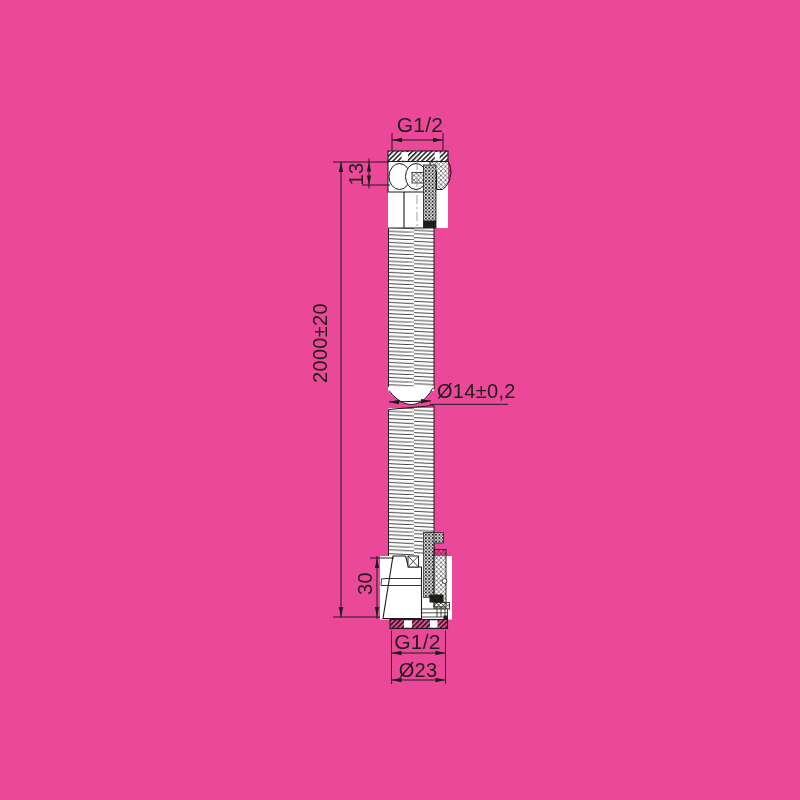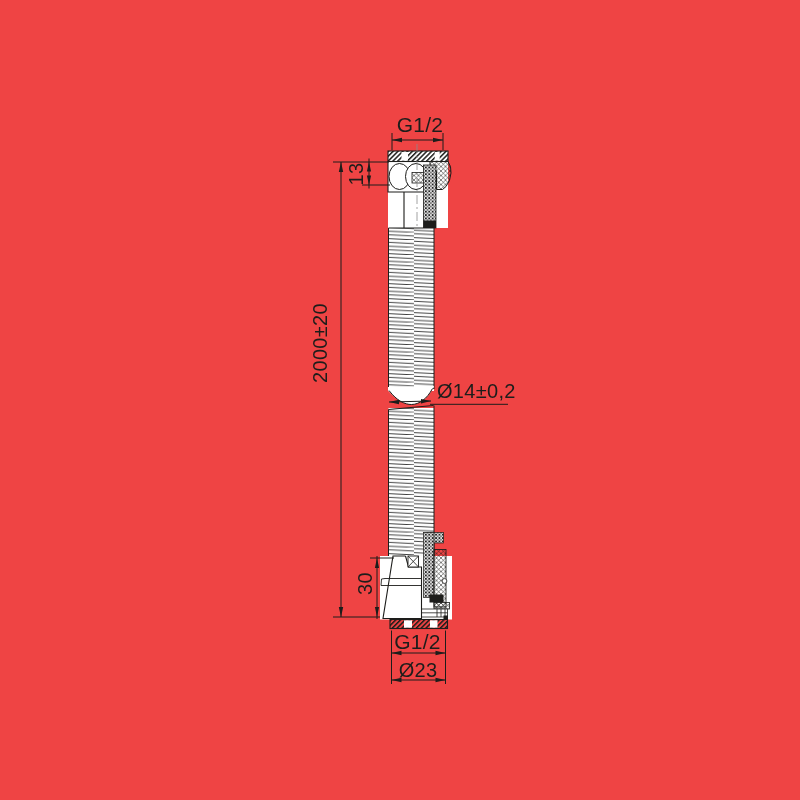--- a/index.html
+++ b/index.html
@@ -1,17 +1,17 @@
 <!DOCTYPE html>
 <html><head>
 <meta charset="utf-8">
 <style>
   html,body{margin:0;padding:0;background:#ffffff;}
   .canvas{
-    width:800px;height:800px;position:relative;background:#ef4444;overflow:hidden;
+    width:800px;height:800px;position:relative;background:#ec4899;overflow:hidden;
     font-family:"Liberation Sans",sans-serif;
   }
   svg text{
     font-family:"Liberation Sans",sans-serif;
     fill:#1d1d1b;
     font-size:20px;
     letter-spacing:0.3px;
   }
   svg .big{font-size:21px;}
 </style>

